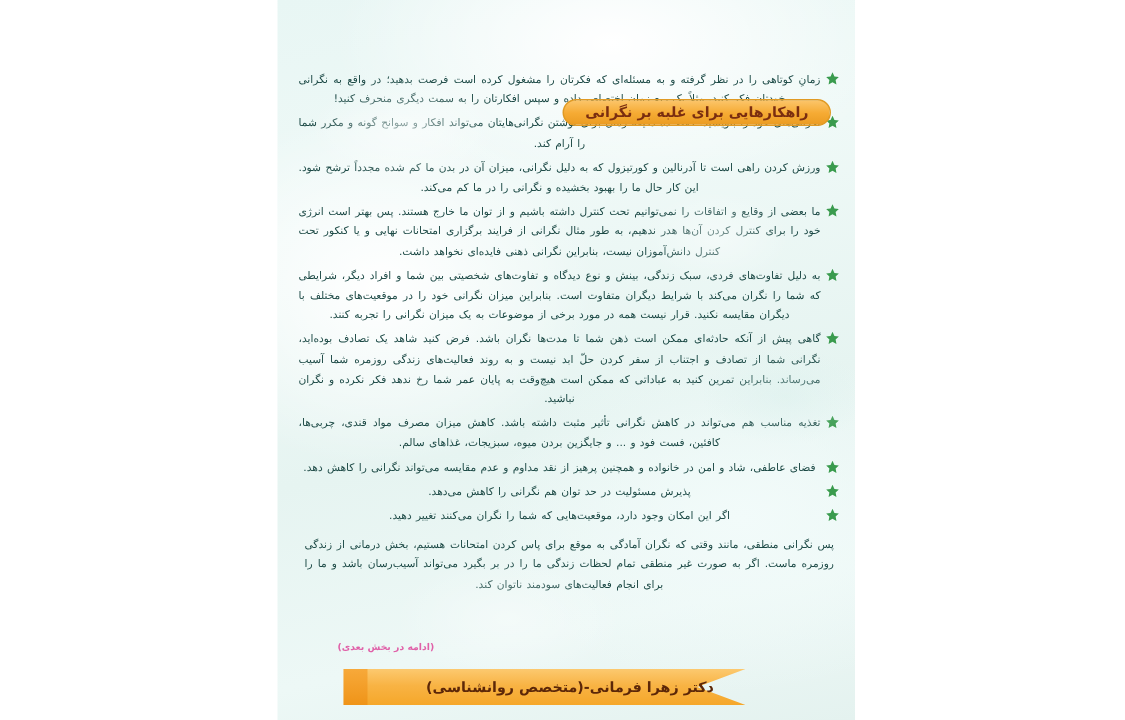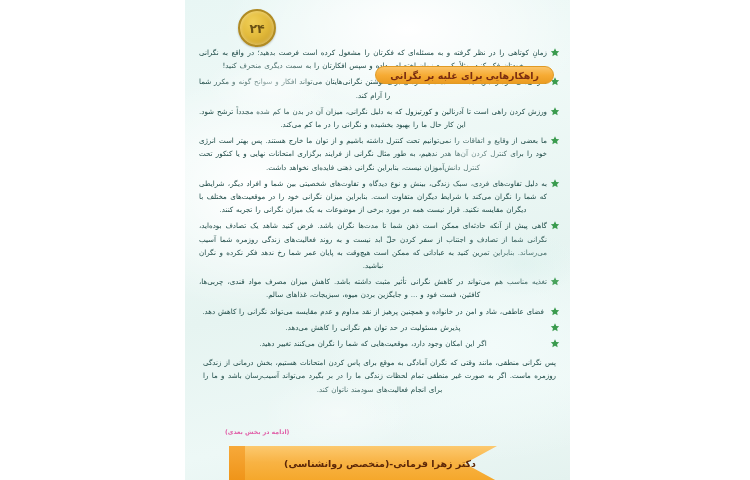--- a/index.html
+++ b/index.html
@@ -154,21 +154,21 @@
     letter-spacing: .2px;
     z-index: 5;
   }
 
   
   #author-ribbon {
     position: absolute;
     left: 44px;
     top: 446px;
     width: 268px;
-    height: 35px;
+    height: 24px;
     z-index: 7;
     text-decoration: underline;
   }
   #author-ribbon .ribbon-body {
     position: absolute;
     inset: 0;
     background: linear-gradient(180deg, #fcc96f 0%, #f8b344 46%, #f5a72a 100%);
     -webkit-clip-path: polygon(0 0, 100% 0, 88% 50%, 100% 100%, 0 100%);
     clip-path: polygon(0 0, 100% 0, 88% 50%, 100% 100%, 0 100%);
   }
@@ -192,23 +192,20 @@
     color: #5c2708;
     white-space: nowrap;
   }
 </style>
 </head>
 <body>
 
 <div id="page">
   <div id="sheet">
 
-    <div id="page-badge">
-      <span>۲۴</span>
-    </div>
 
     <div id="title-pill">
       <span>راهکارهایی برای غلبه بر نگرانی</span>
     </div>
 
     <div id="body-col">
       <div id="bullet-list">
           <div class="bullet-row">
             <span class="star-icon">
               <svg viewBox="0 0 24 24" aria-hidden="true">

